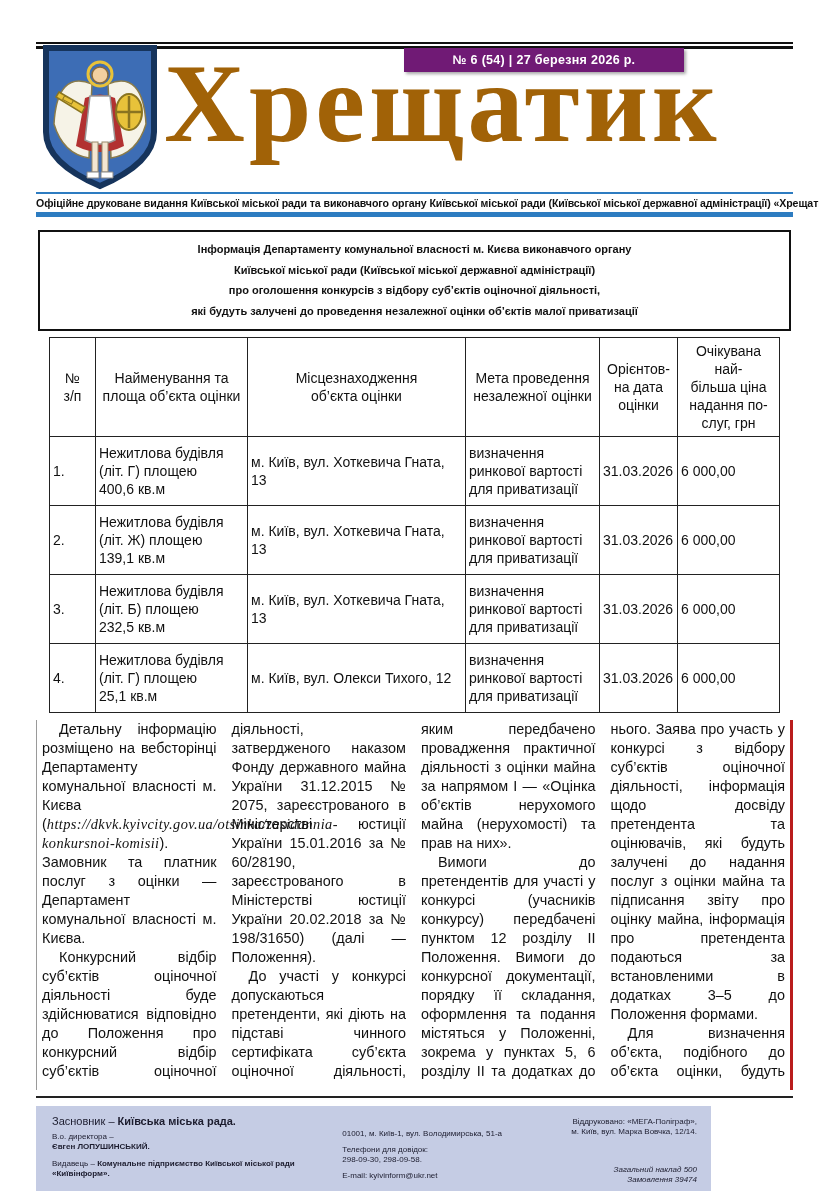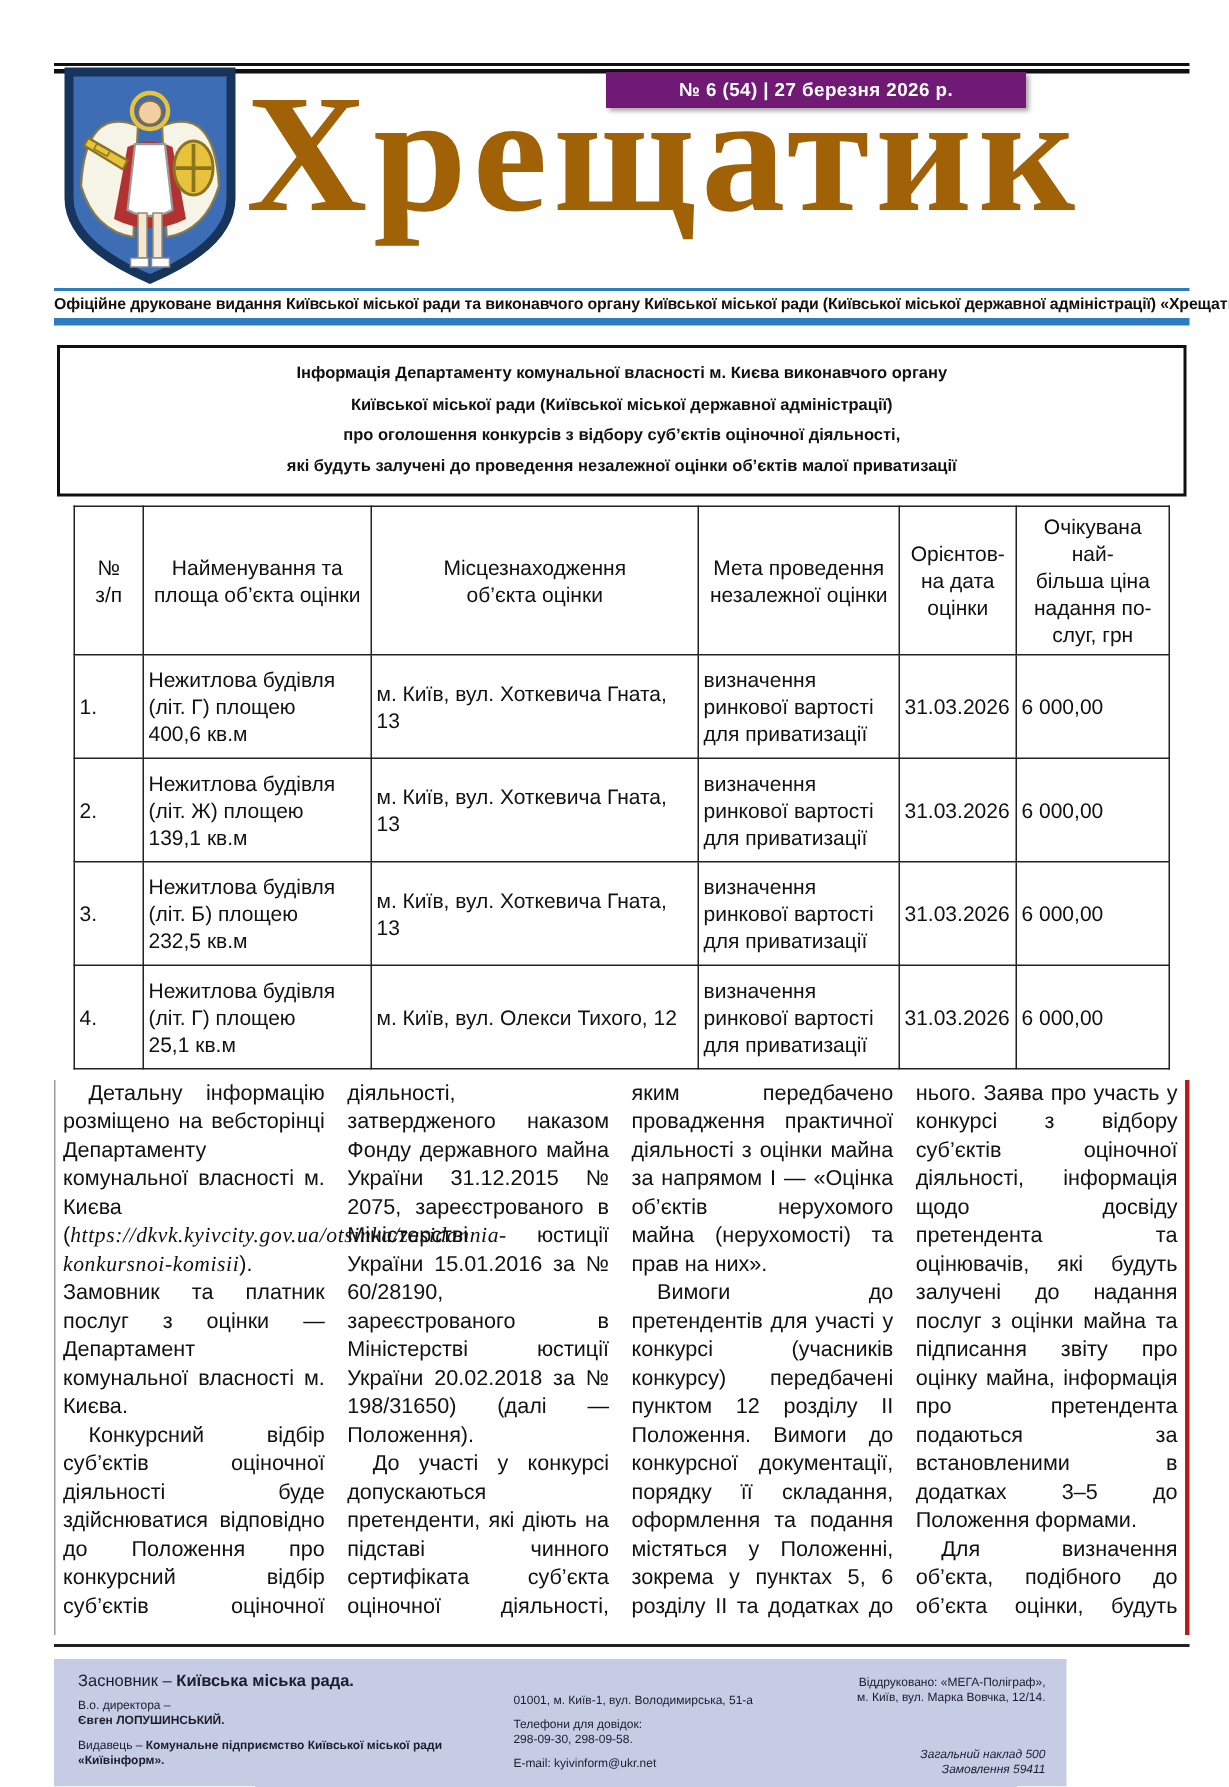--- a/index.html
+++ b/index.html
@@ -267,19 +267,19 @@
         </div>
         <div class="f-small">E-mail: kyivinform@ukr.net</div>
       </div>
       <div class="f-right">
         <div class="f-small">
           <span>Віддруковано: «МЕГА-Поліграф»,</span><br>
           <span>м. Київ, вул. Марка Вовчка, 12/14.</span>
         </div>
         <div class="f-small f-ital">
           <span>Загальний наклад 500</span><br>
-          <span>Замовлення 59411</span>
+          <span>Замовлення 39474</span>
         </div>
       </div>
     </div>
 
   </div>
 </div>
 
 </body></html>

